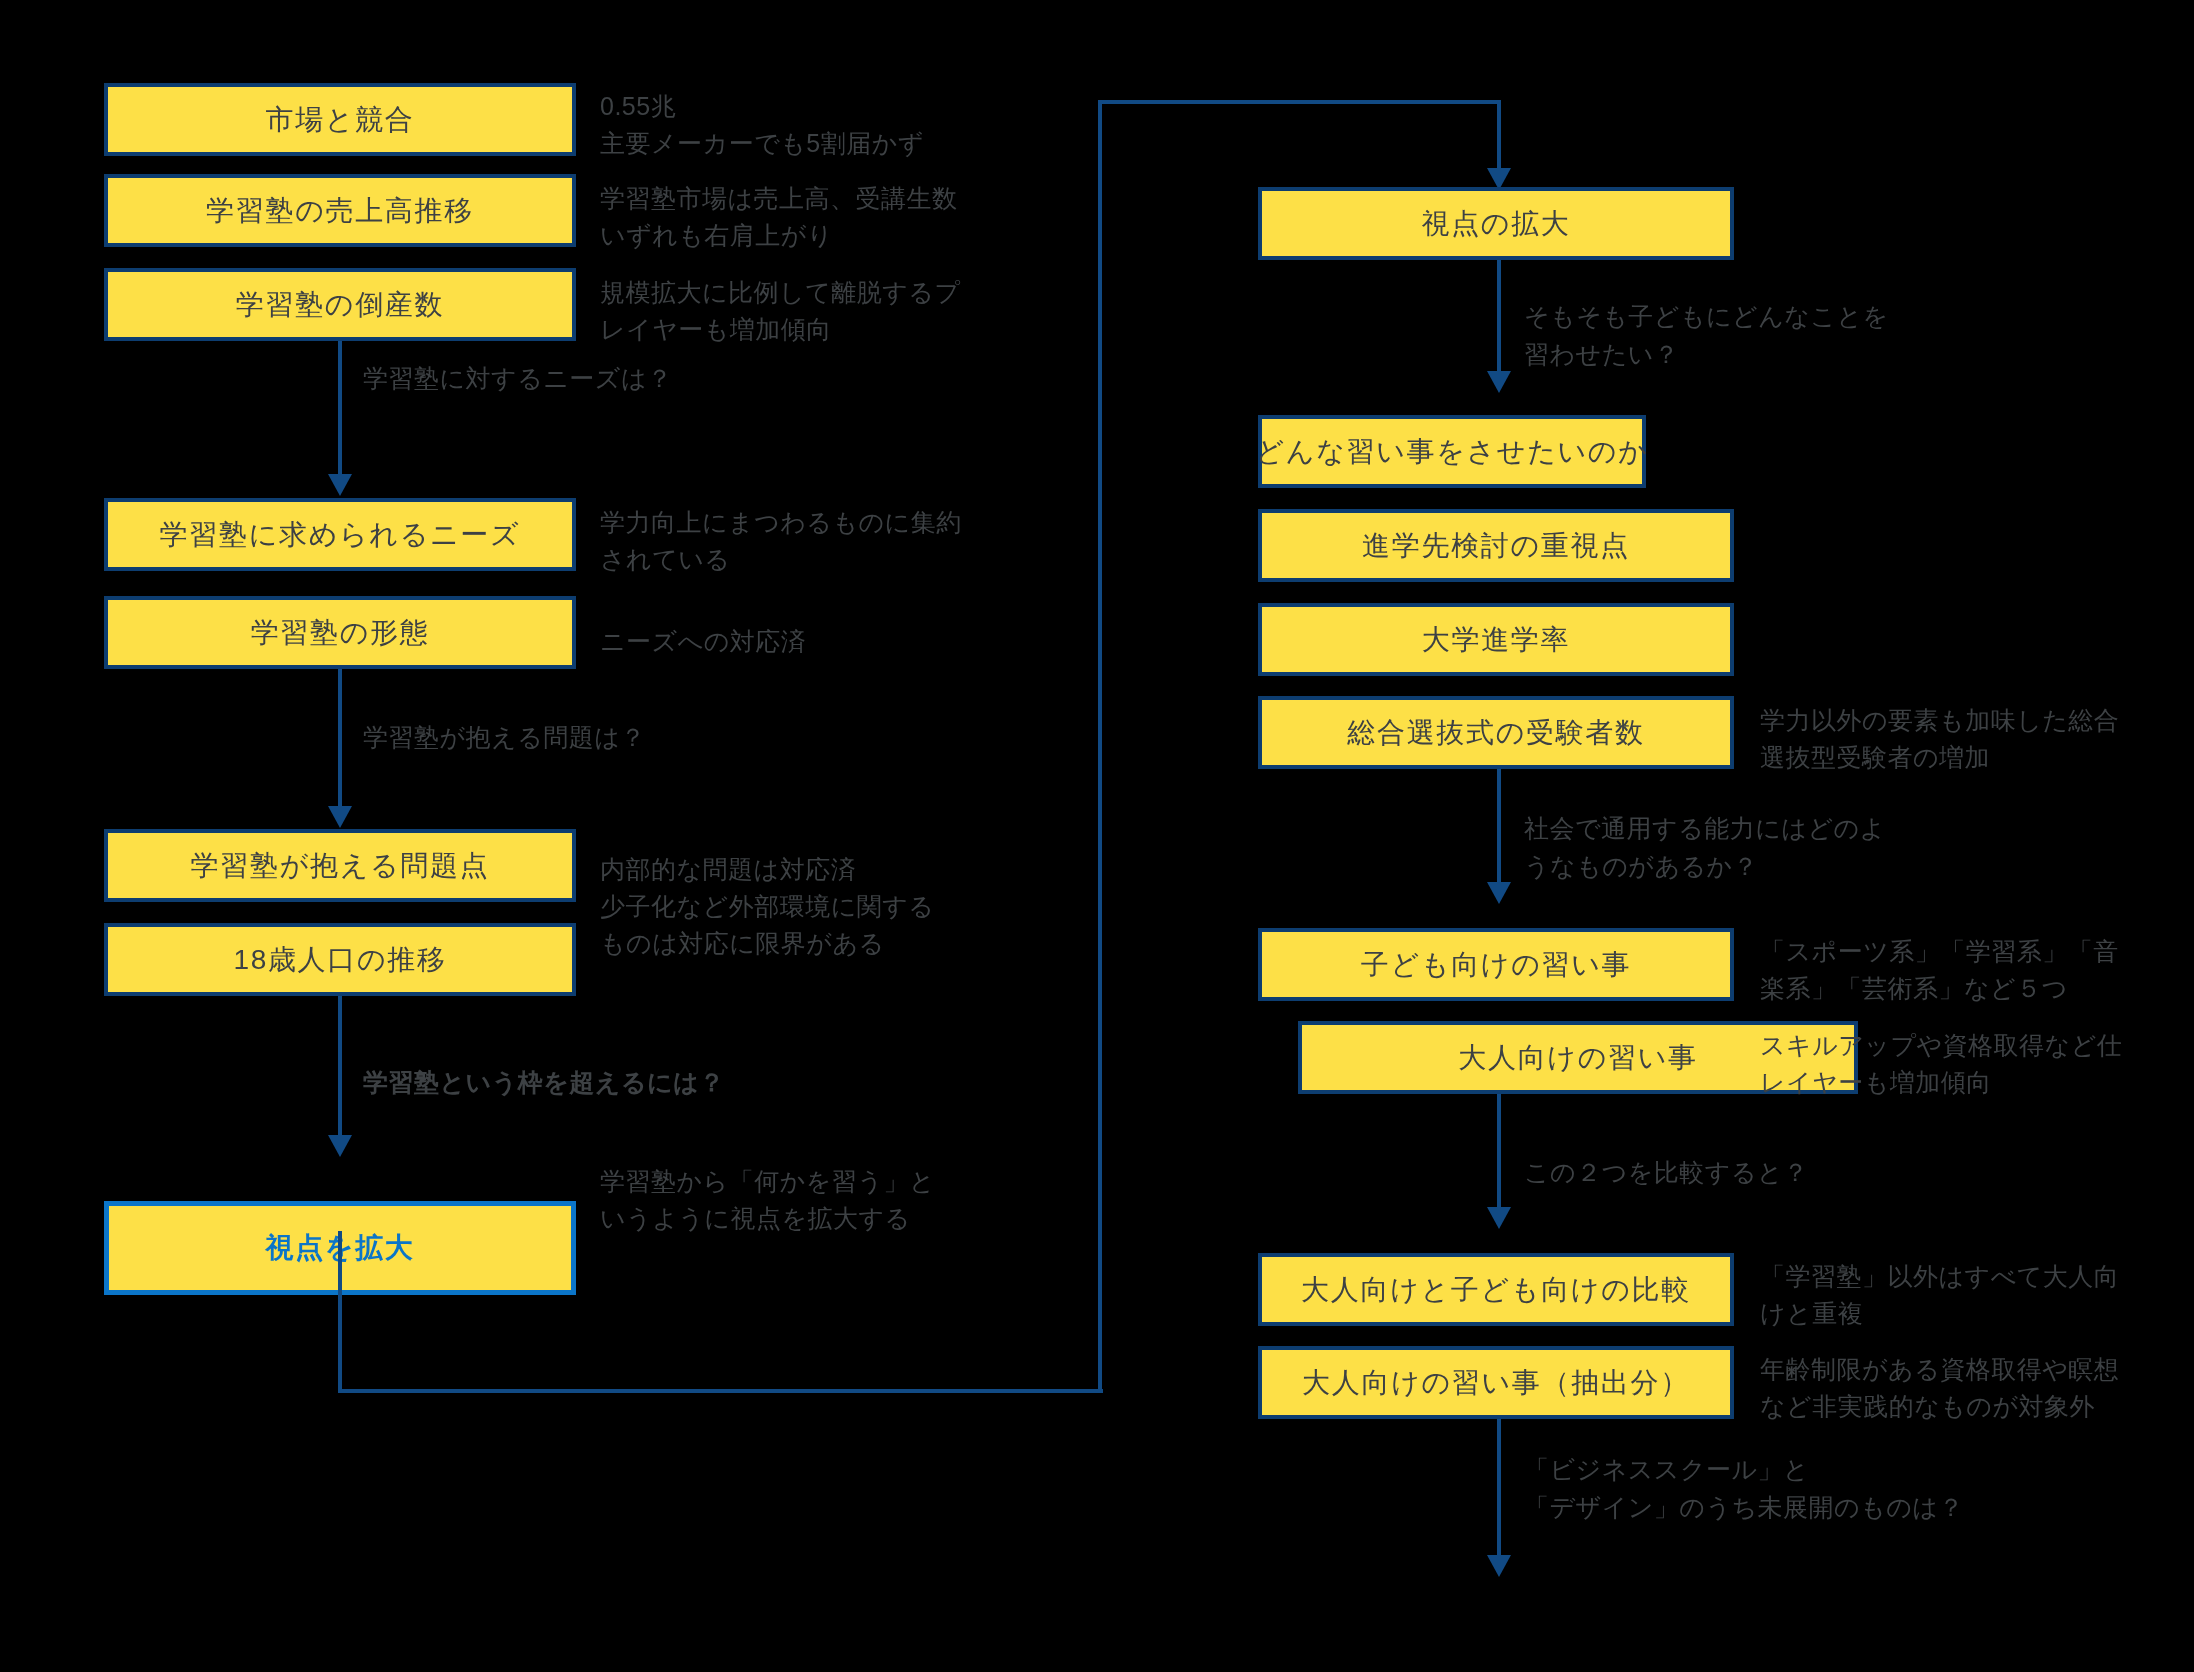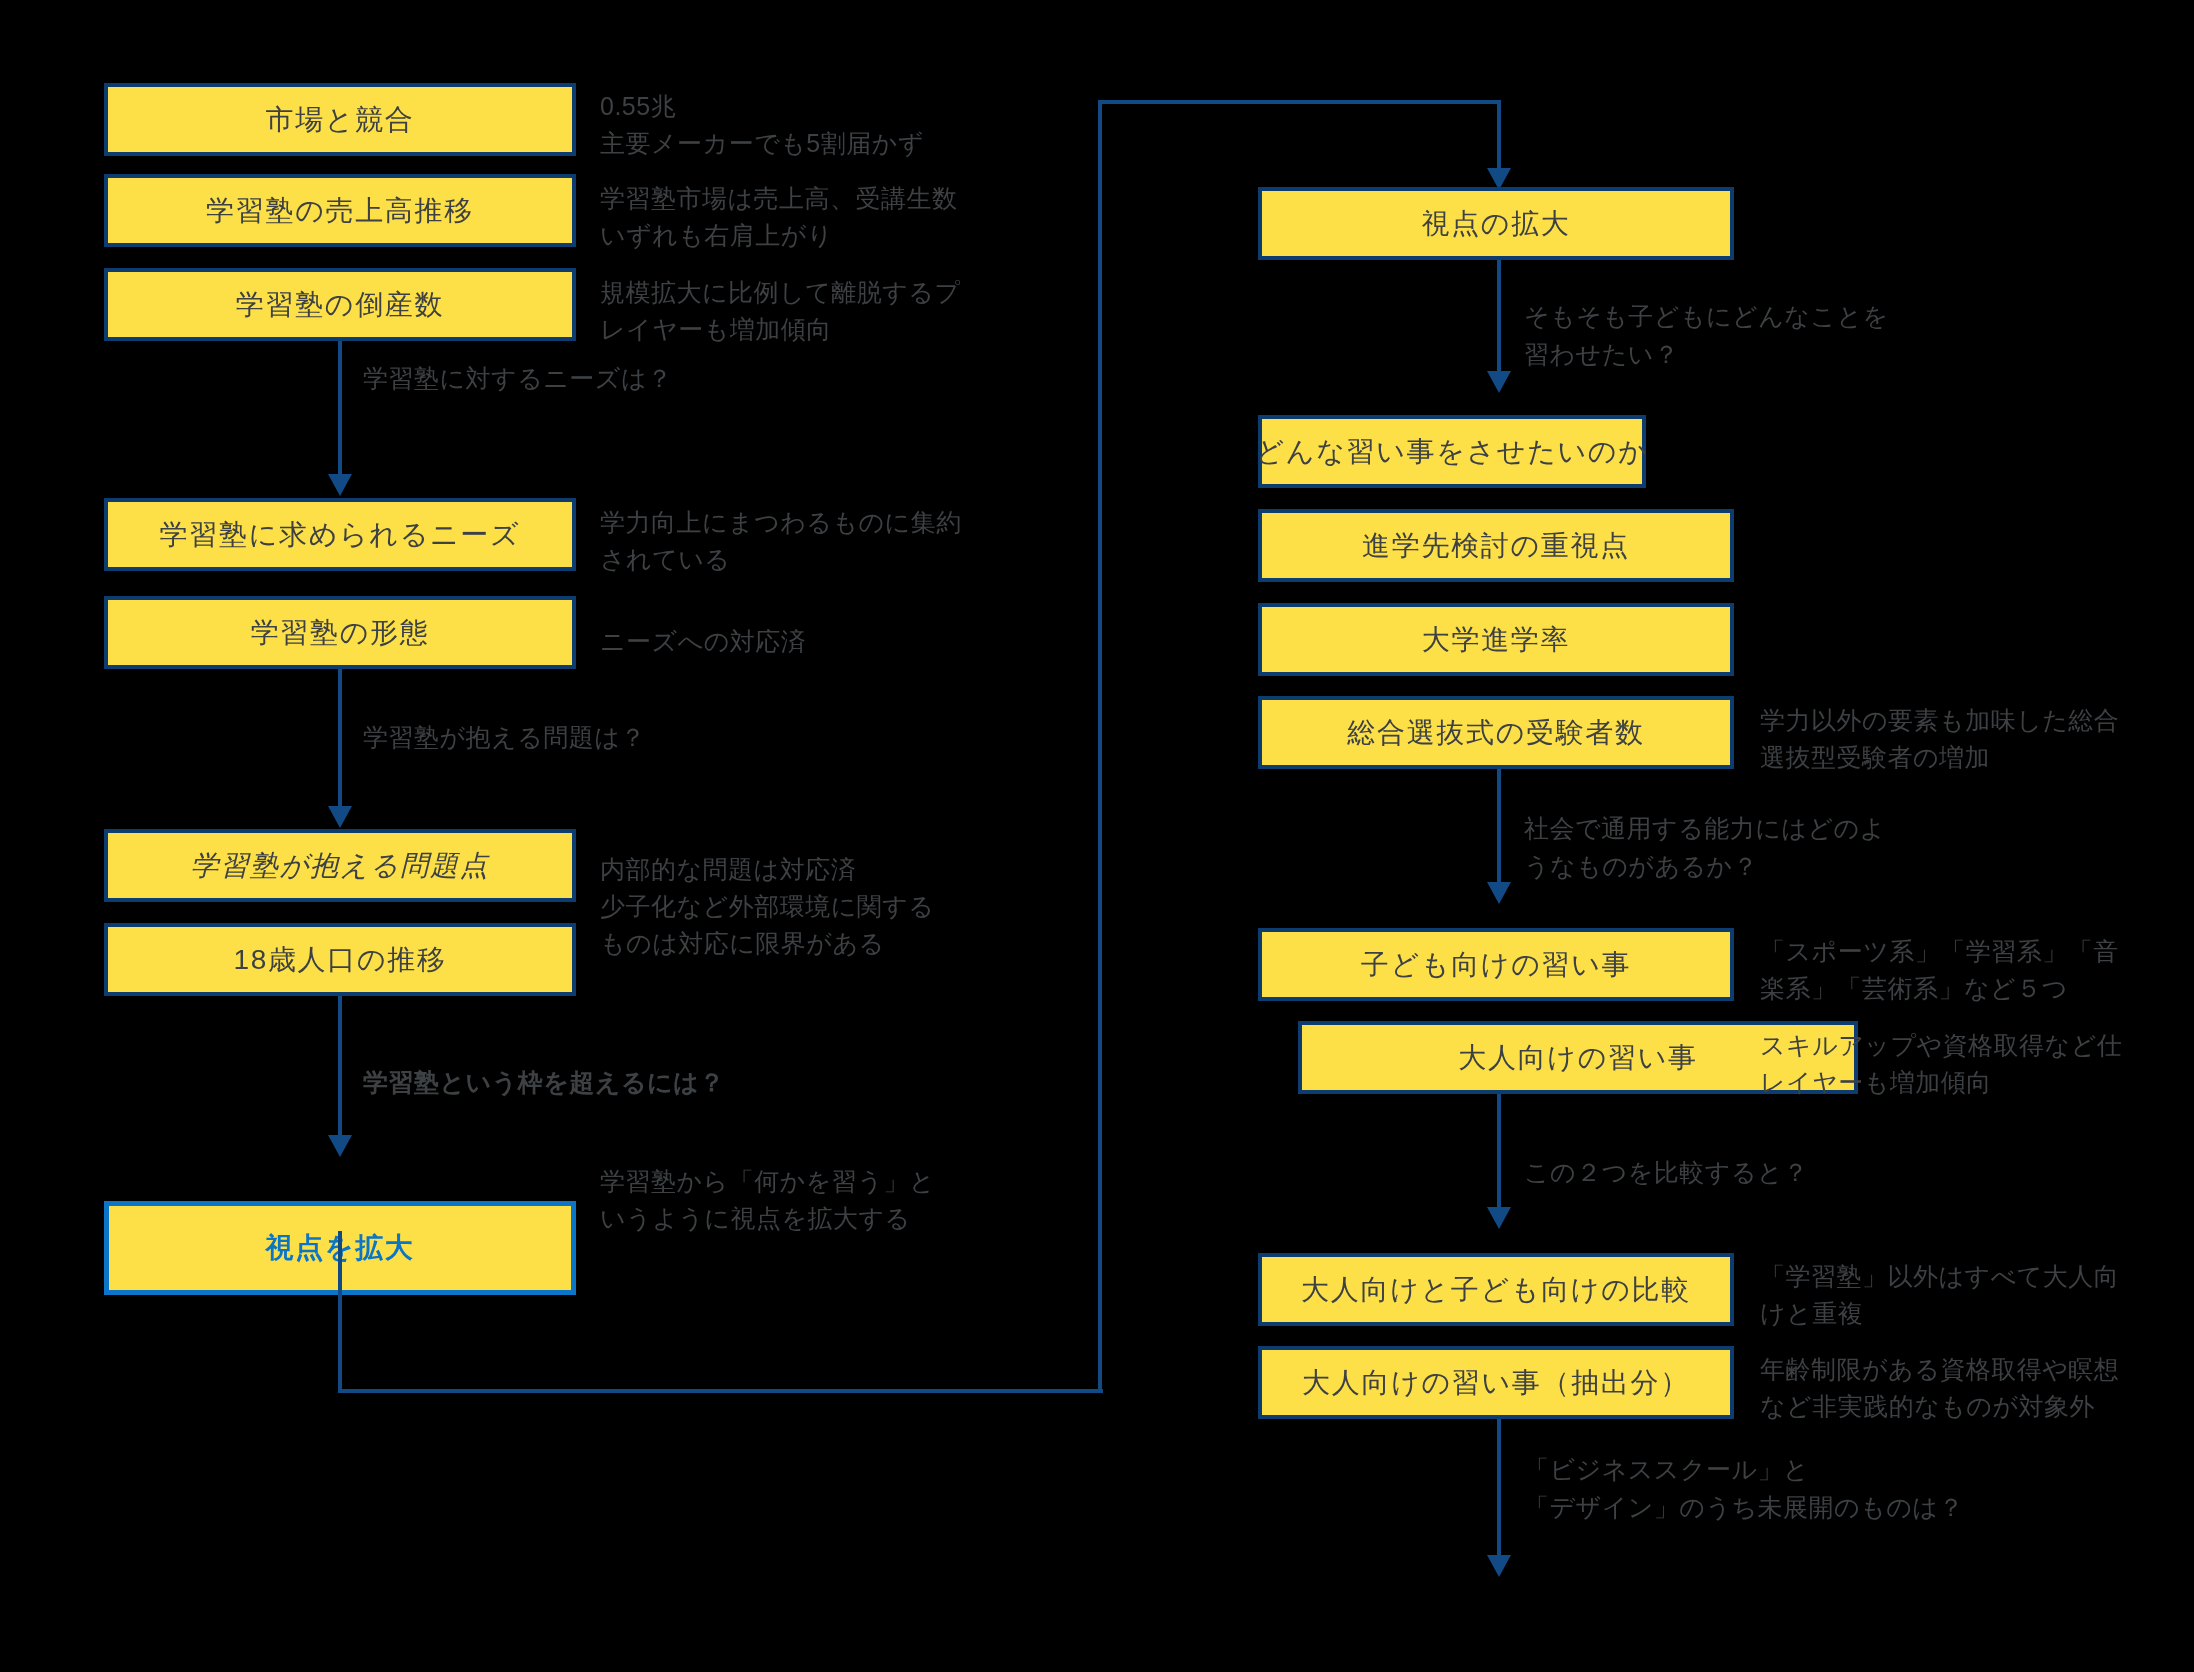--- a/index.html
+++ b/index.html
@@ -69,21 +69,21 @@
   <div class="node" style="left:104px;top:83px;width:472px;height:73px;">市場と競合</div>
 
   <div class="node" style="left:104px;top:174px;width:472px;height:73px;">学習塾の売上高推移</div>
 
   <div class="node" style="left:104px;top:268px;width:472px;height:73px;">学習塾の倒産数</div>
 
   <div class="node" style="left:104px;top:498px;width:472px;height:73px;">学習塾に求められるニーズ</div>
 
   <div class="node" style="left:104px;top:596px;width:472px;height:73px;">学習塾の形態</div>
 
-  <div class="node" style="left:104px;top:829px;width:472px;height:73px;font-style:italic;">学習塾が抱える問題点</div>
+  <div class="node" style="left:104px;top:829px;width:472px;height:73px;">学習塾が抱える問題点</div>
 
   <div class="node" style="left:104px;top:923px;width:472px;height:73px;">18歳人口の推移</div>
 
   <div class="node hl" style="left:104px;top:1201px;width:472px;height:94px;">視点を拡大</div>
 
   <div class="note" style="left:600px;top:88px;">0.55兆
 主要メーカーでも5割届かず</div>
 
   <div class="note" style="left:600px;top:180px;">学習塾市場は売上高、受講生数
 いずれも右肩上がり</div>

